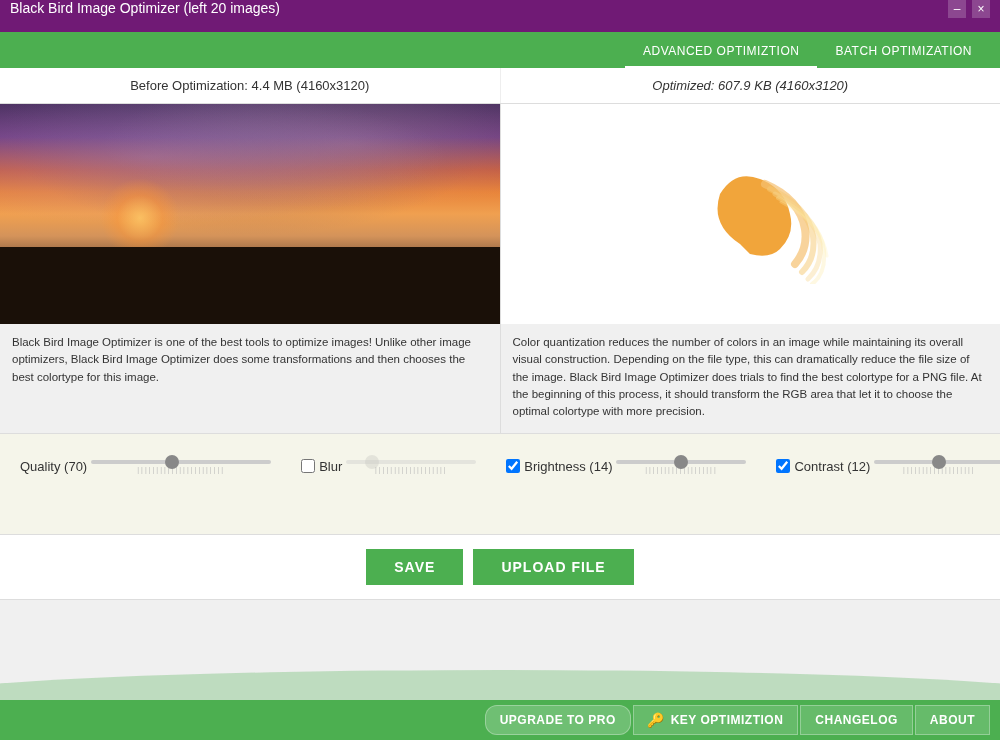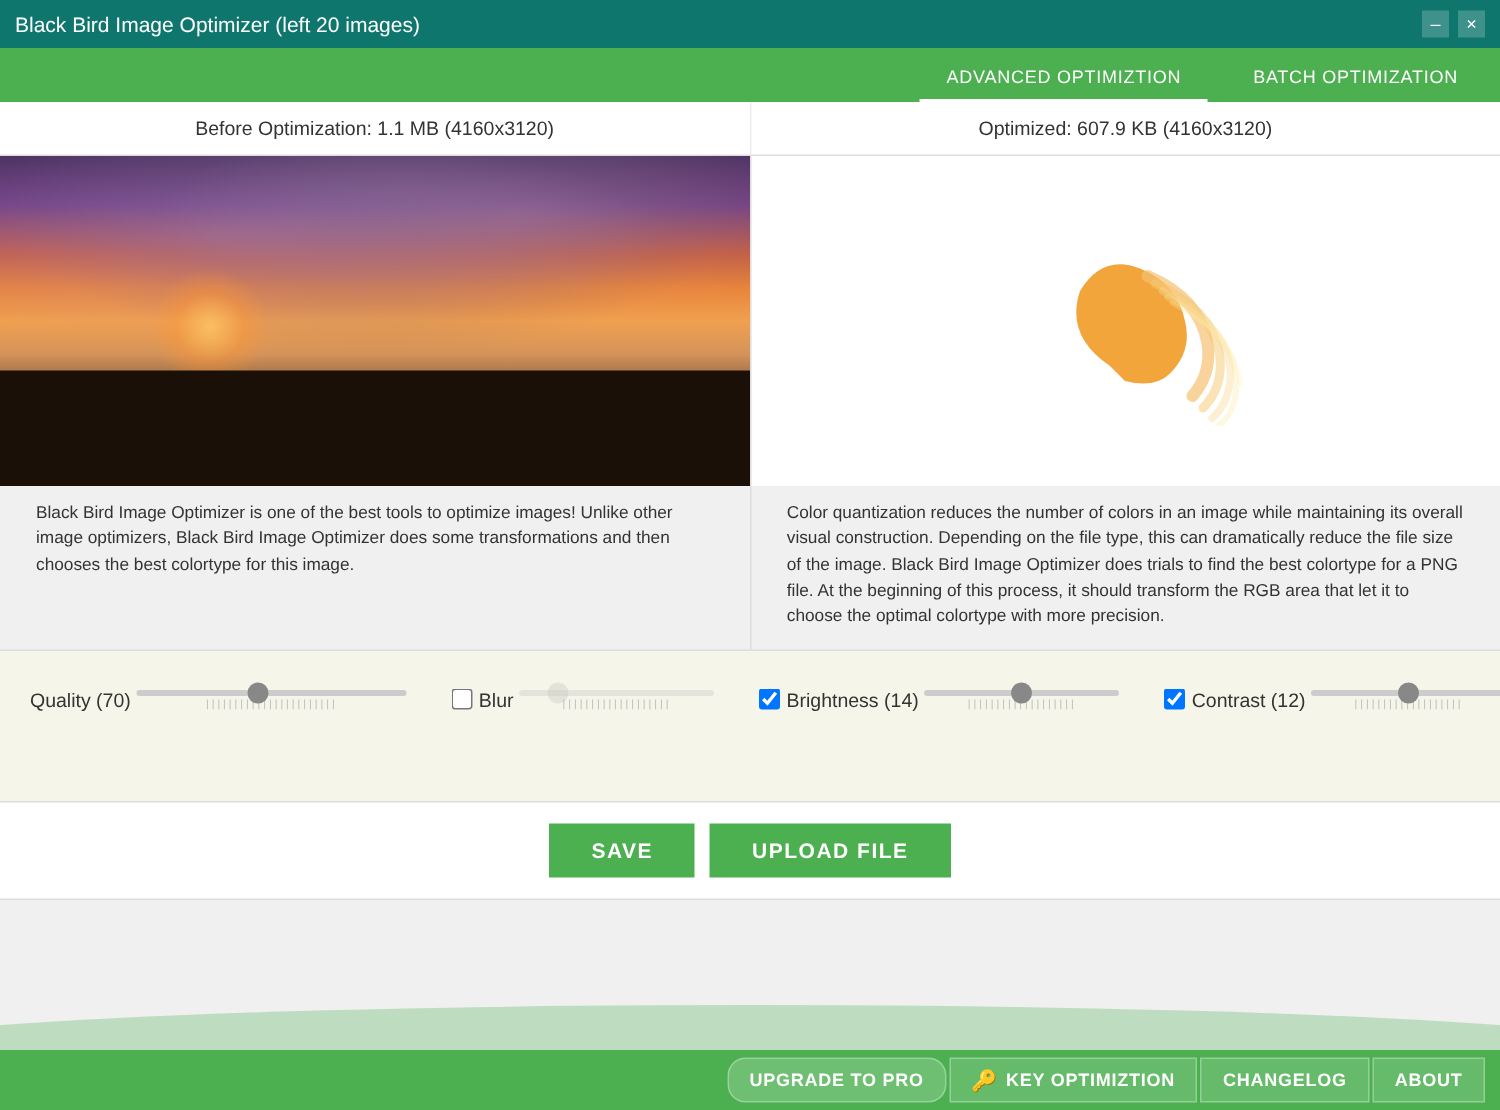--- a/index.html
+++ b/index.html
@@ -8,25 +8,25 @@
       height: 740px;
       font-family: Arial, sans-serif;
       font-size: 13px;
       background: #f0f0f0;
       overflow: hidden;
       position: relative;
     }
 
     
     #title-bar {
-      background: #0f766e;
+      background: #701a75;
       color: white;
       height: 32px;
       display: flex;
-      align-items: center;
+      align-items: flex-start;
       justify-content: space-between;
       padding: 0 10px;
     }
     #title-bar .title {
       font-size: 14px;
       font-weight: normal;
     }
     #title-bar .window-controls {
       display: flex;
       gap: 6px;
@@ -45,21 +45,20 @@
     }
 
     
     #tab-bar {
       background: #4caf50;
       display: flex;
       justify-content: flex-end;
       padding: 0 10px;
       height: 36px;
       align-items: flex-end;
-      gap: 12px;
     }
     .tab {
       padding: 8px 18px;
       color: white;
       cursor: pointer;
       font-size: 12px;
       letter-spacing: 0.5px;
       border-bottom: 2px solid transparent;
     }
     .tab.active {
@@ -73,21 +72,21 @@
       border-bottom: 1px solid #ddd;
     }
     .info-cell {
       flex: 1;
       text-align: center;
       padding: 10px;
       font-size: 13px;
       color: #333;
       border-right: 1px solid #eee;
     }
-    .info-cell:last-child { border-right: none; }
+    .info-cell:last-child { border-right: none; font-style: italic; }
 
     
     #preview-area {
       display: flex;
       height: 330px;
       border-bottom: 1px solid #ddd;
     }
     .preview-pane {
       flex: 1;
       overflow: hidden;
@@ -180,21 +179,21 @@
       width: 100%;
       height: 220px;
       display: flex;
       align-items: center;
       justify-content: center;
       background: white;
     }
     
 
     .text-description {
-      padding: 10px 24px;
+      padding: 10px 12px;
       font-size: 11.5px;
       color: #333;
       line-height: 1.5;
     }
 
     
     #controls-area {
       background: #f5f5ea;
       padding: 14px 20px;
       height: 100px;
@@ -354,21 +353,21 @@
     <button class="win-btn">×</button>
   </div>
 </div>
 
 <div id="tab-bar">
   <div class="tab active">ADVANCED OPTIMIZTION</div>
   <div class="tab">BATCH OPTIMIZATION</div>
 </div>
 
 <div id="info-bar">
-  <div class="info-cell">Before Optimization: 1.1 MB (4160x3120)</div>
+  <div class="info-cell">Before Optimization: 4.4 MB (4160x3120)</div>
   <div class="info-cell">Optimized: 607.9 KB (4160x3120)</div>
 </div>
 
 <div id="preview-area">
 
   <div class="preview-pane">
     <div id="original-image">
       <div class="sunset-bg"></div>
       <div class="sunset-clouds">
         <div class="cloud-layer"></div>

